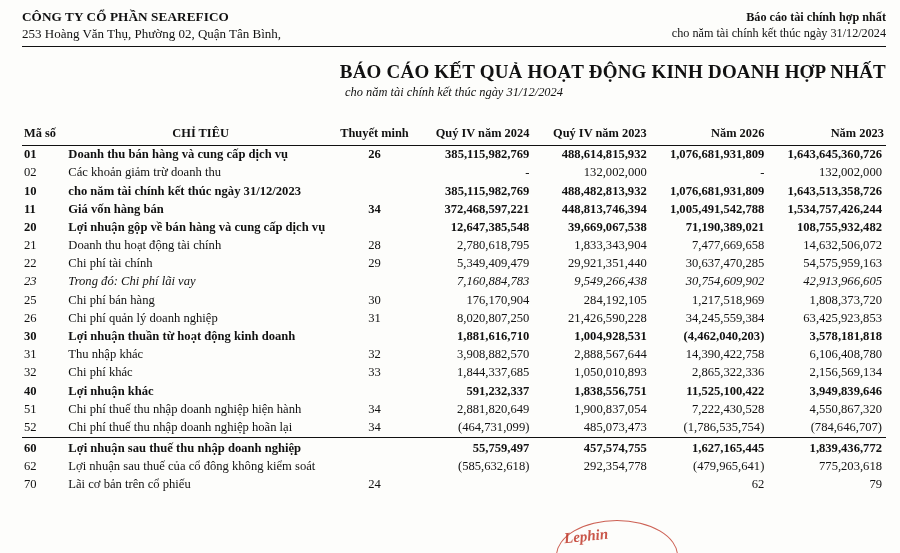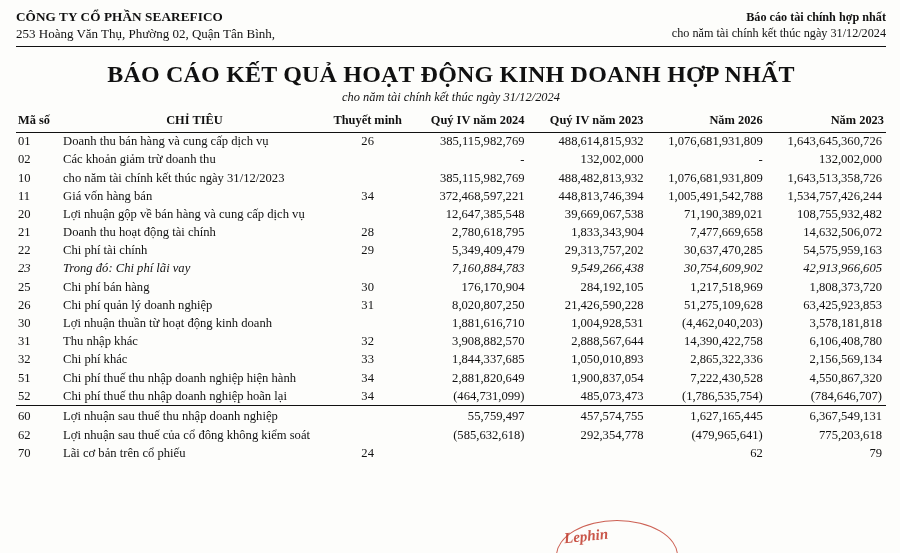--- a/index.html
+++ b/index.html
@@ -13,21 +13,21 @@
     font-family: "Liberation Serif", serif;
     color: #111;
     overflow: hidden;
     position: relative;
   }
   .page {
     width: 900px;
     height: 443px;
     position: relative;
     box-sizing: border-box;
-    padding: 8px 14px 0 16px;
+    padding: 8px 14px 0 22px;
   }
   
   .doc-header {
     display: flex;
     justify-content: space-between;
     align-items: flex-start;
     border-bottom: 1.2px solid #111;
     padding-bottom: 3px;
   }
   .company-block {
@@ -53,33 +53,34 @@
   .report-sub {
     font-size: 12.2px;
   }
   
   .title-wrap {
     text-align: center;
     margin-top: 14px;
   }
   .main-title {
     font-weight: bold;
-    font-size: 24px;
+    font-size: 19px;
     letter-spacing: 0.2px;
+    text-align: right;
   }
   .sub-title {
     font-style: italic;
     font-size: 12.4px;
     margin-top: 2px;
   }
   
   table.fin {
     width: 100%;
     border-collapse: collapse;
-    margin-top: 6px;
+    margin-top: 24px;
     font-size: 12.6px;
   }
   table.fin thead th {
     font-weight: bold;
     font-size: 12.4px;
     padding: 2px 2px 4px 2px;
     border-bottom: 1.1px solid #111;
     vertical-align: bottom;
     white-space: nowrap;
   }
@@ -95,21 +96,21 @@
     padding: 1.6px 2px;
     vertical-align: bottom;
     white-space: nowrap;
   }
   td.code  { text-align: left; padding-left: 6px; }
   td.item  { text-align: left; }
   td.note  { text-align: center; }
   td.num   { text-align: right; font-variant-numeric: tabular-nums; }
   td.num.last { padding-right: 4px; }
 
-  tr.bold td { font-weight: normal; }
+  tr.bold td { font-weight: bold; }
   tr.ital td { font-style: italic; }
   tr.topline td { border-top: 1.1px solid #111; padding-top: 3px; }
 
   
   .stamp {
     position: absolute;
     left: 556px;
     top: 520px;
     width: 120px;
     height: 52px;
@@ -223,21 +224,21 @@
           <td class="num">2,780,618,795</td>
           <td class="num">1,833,343,904</td>
           <td class="num">7,477,669,658</td>
           <td class="num last">14,632,506,072</td>
         </tr>
         <tr>
           <td class="code">22</td>
           <td class="item">Chi phí tài chính</td>
           <td class="note">29</td>
           <td class="num">5,349,409,479</td>
-          <td class="num">29,313,757,202</td>
+          <td class="num">29,921,351,440</td>
           <td class="num">30,637,470,285</td>
           <td class="num last">54,575,959,163</td>
         </tr>
         <tr class="ital">
           <td class="code">23</td>
           <td class="item">Trong đó: Chi phí lãi vay</td>
           <td class="note"></td>
           <td class="num">7,160,884,783</td>
           <td class="num">9,549,266,438</td>
           <td class="num">30,754,609,902</td>
@@ -251,21 +252,21 @@
           <td class="num">284,192,105</td>
           <td class="num">1,217,518,969</td>
           <td class="num last">1,808,373,720</td>
         </tr>
         <tr>
           <td class="code">26</td>
           <td class="item">Chi phí quản lý doanh nghiệp</td>
           <td class="note">31</td>
           <td class="num">8,020,807,250</td>
           <td class="num">21,426,590,228</td>
-          <td class="num">51,275,109,628</td>
+          <td class="num">34,245,559,384</td>
           <td class="num last">63,425,923,853</td>
         </tr>
         <tr class="bold">
           <td class="code">30</td>
           <td class="item">Lợi nhuận thuần từ hoạt động kinh doanh</td>
           <td class="note"></td>
           <td class="num">1,881,616,710</td>
           <td class="num">1,004,928,531</td>
           <td class="num">(4,462,040,203)</td>
           <td class="num last">3,578,181,818</td>
@@ -281,20 +282,29 @@
         </tr>
         <tr>
           <td class="code">32</td>
           <td class="item">Chi phí khác</td>
           <td class="note">33</td>
           <td class="num">1,844,337,685</td>
           <td class="num">1,050,010,893</td>
           <td class="num">2,865,322,336</td>
           <td class="num last">2,156,569,134</td>
         </tr>
+        <tr class="bold">
+          <td class="code">40</td>
+          <td class="item">Lợi nhuận khác</td>
+          <td class="note"></td>
+          <td class="num">591,232,337</td>
+          <td class="num">1,838,556,751</td>
+          <td class="num">11,525,100,422</td>
+          <td class="num last">3,949,839,646</td>
+        </tr>
         <tr>
           <td class="code">51</td>
           <td class="item">Chi phí thuế thu nhập doanh nghiệp hiện hành</td>
           <td class="note">34</td>
           <td class="num">2,881,820,649</td>
           <td class="num">1,900,837,054</td>
           <td class="num">7,222,430,528</td>
           <td class="num last">4,550,867,320</td>
         </tr>
         <tr>
@@ -306,21 +316,21 @@
           <td class="num">(1,786,535,754)</td>
           <td class="num last">(784,646,707)</td>
         </tr>
         <tr class="bold topline">
           <td class="code">60</td>
           <td class="item">Lợi nhuận sau thuế thu nhập doanh nghiệp</td>
           <td class="note"></td>
           <td class="num">55,759,497</td>
           <td class="num">457,574,755</td>
           <td class="num">1,627,165,445</td>
-          <td class="num last">6,367,549,131</td>
+          <td class="num last">1,839,436,772</td>
         </tr>
         <tr>
           <td class="code">62</td>
           <td class="item">Lợi nhuận sau thuế của cổ đông không kiểm soát</td>
           <td class="note"></td>
           <td class="num">(585,632,618)</td>
           <td class="num">292,354,778</td>
           <td class="num">(479,965,641)</td>
           <td class="num last">775,203,618</td>
         </tr>

